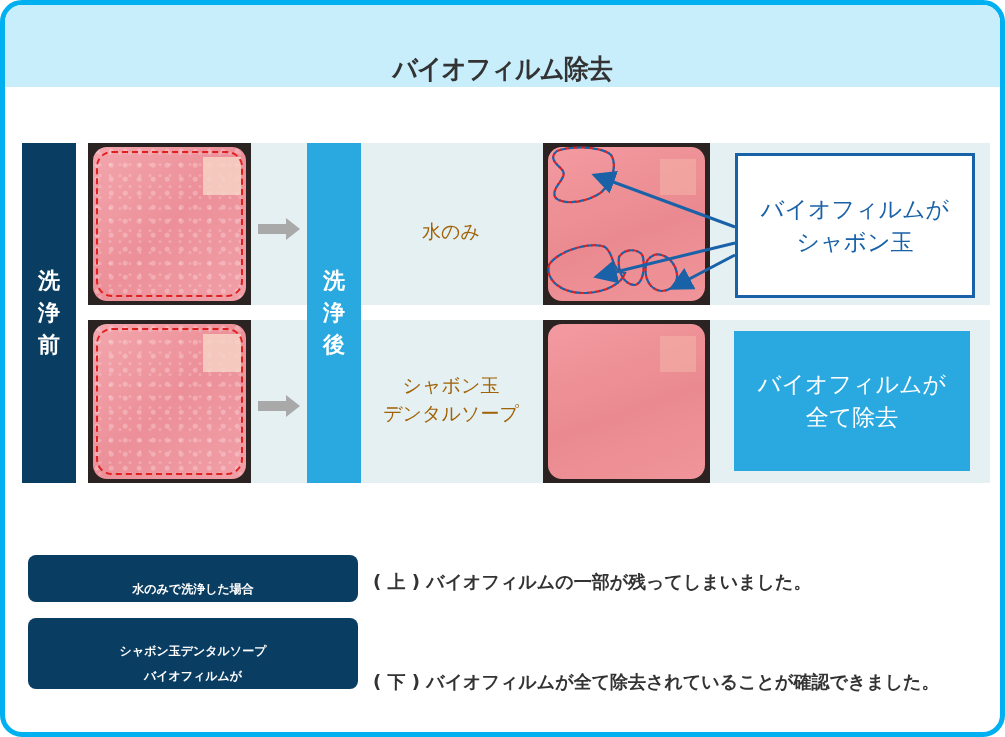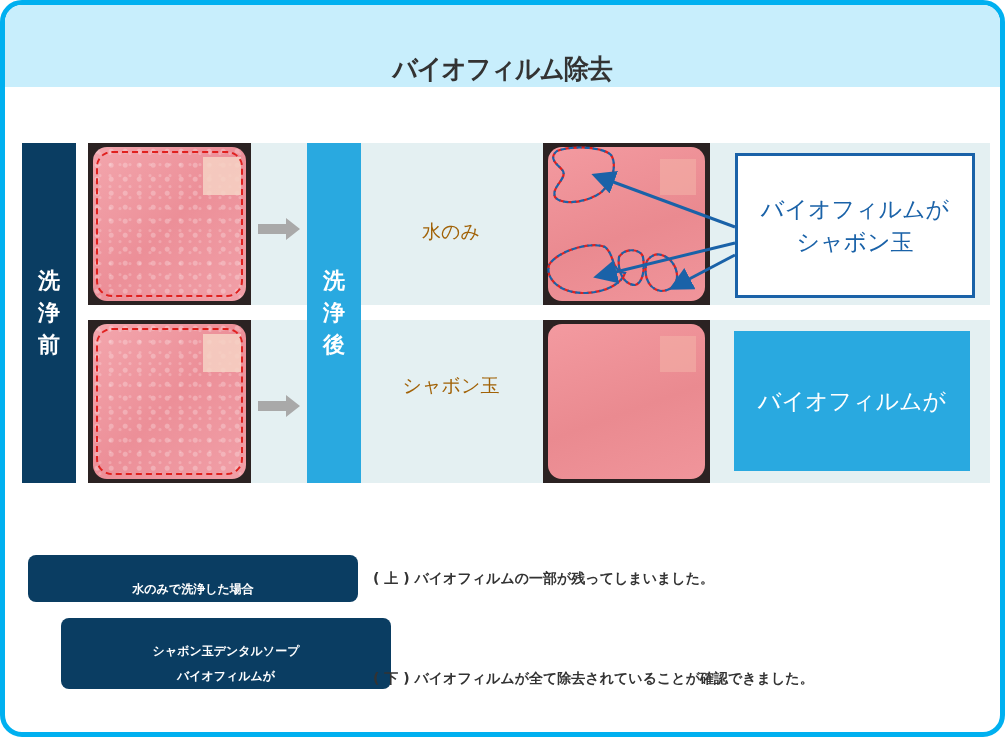--- a/index.html
+++ b/index.html
@@ -67,23 +67,23 @@
   }
   .callout-partial { left: 730px; top: 148px; width: 240px; height: 145px; background: #fff; border: 3px solid #1a62a8; color: #1a62a8; }
   .callout-full { left: 729px; top: 326px; width: 236px; height: 140px; background: #29a9e0; color: #fff; }
 
   .legend-badge {
     position: absolute; left: 23px; width: 330px; background: #0a3d62; color: #fff; border-radius: 8px;
     display: flex; flex-direction: column; align-items: center; justify-content: flex-end;
     font-weight: bold; font-size: 12px; line-height: 25px;
   }
   .legend-badge-1 { top: 550px; height: 47px; }
-  .legend-badge-2 { top: 613px; height: 71px; margin-left: 33px; }
+  .legend-badge-2 { top: 613px; height: 71px; }
   .legend-text {
-    position: absolute; left: 368px; font-size: 14px; font-weight: bold; color: #333; white-space: nowrap;
+    position: absolute; left: 368px; font-size: 18px; font-weight: bold; color: #333; white-space: nowrap;
   }
   .legend-text-1 { top: 565px; }
   .legend-text-2 { top: 641px; margin-top: 24px; }
 </style>
 </head>
 <body>
 
 <div class="frame">
 
   <div class="header">
@@ -123,20 +123,21 @@
     <span>洗</span>
     <span>浄</span>
     <span>後</span>
   </div>
 
   <div class="method-label" style="top:212px;">
     <div>水のみ</div>
   </div>
   <div class="method-label" style="top:366px;">
     <div>シャボン玉</div>
+    <div>デンタルソープ</div>
   </div>
 
   <div class="photo after-photo" style="left:538px; top:138px; width:167px; height:162px;">
     <div class="plate"></div>
       <div class="patch"></div>
     <svg style="position:absolute;left:0;top:0;" width="167" height="162" viewBox="0 0 167 162">
       <g fill="none" stroke-width="2.2">
         <path d="M14,8 C30,2 60,4 68,12 C76,24 66,46 54,52 C40,60 18,62 12,54 C8,44 24,36 20,28 C16,22 4,16 14,8 Z" stroke="#e0201e" stroke-dasharray="5,3"></path>
         <path d="M14,8 C30,2 60,4 68,12 C76,24 66,46 54,52 C40,60 18,62 12,54 C8,44 24,36 20,28 C16,22 4,16 14,8 Z" stroke="#1a62a8" stroke-dasharray="5,3" stroke-dashoffset="4"></path>
         <path d="M6,122 C14,108 48,98 62,104 C72,112 68,128 82,130 C78,142 60,150 40,150 C20,150 2,138 6,122 Z" stroke="#e0201e" stroke-dasharray="5,3"></path>
@@ -165,20 +166,21 @@
       <line x1="730" y1="250" x2="669" y2="282" marker-end="url(#ah)"></line>
     </g>
   </svg>
 
   <div class="callout callout-partial">
     <div>バイオフィルムが</div>
     <div>シャボン玉</div>
   </div>
   <div class="callout callout-full">
     <div>バイオフィルムが</div>
+    <div>全て除去</div>
   </div>
 
   <div class="legend-badge legend-badge-1">
     <div>水のみで洗浄した場合</div>
   </div>
   <div class="legend-text legend-text-1">( 上 ) バイオフィルムの一部が残ってしまいました。</div>
 
   <div class="legend-badge legend-badge-2">
     <div>シャボン玉デンタルソープ</div>
     <div>バイオフィルムが</div>

